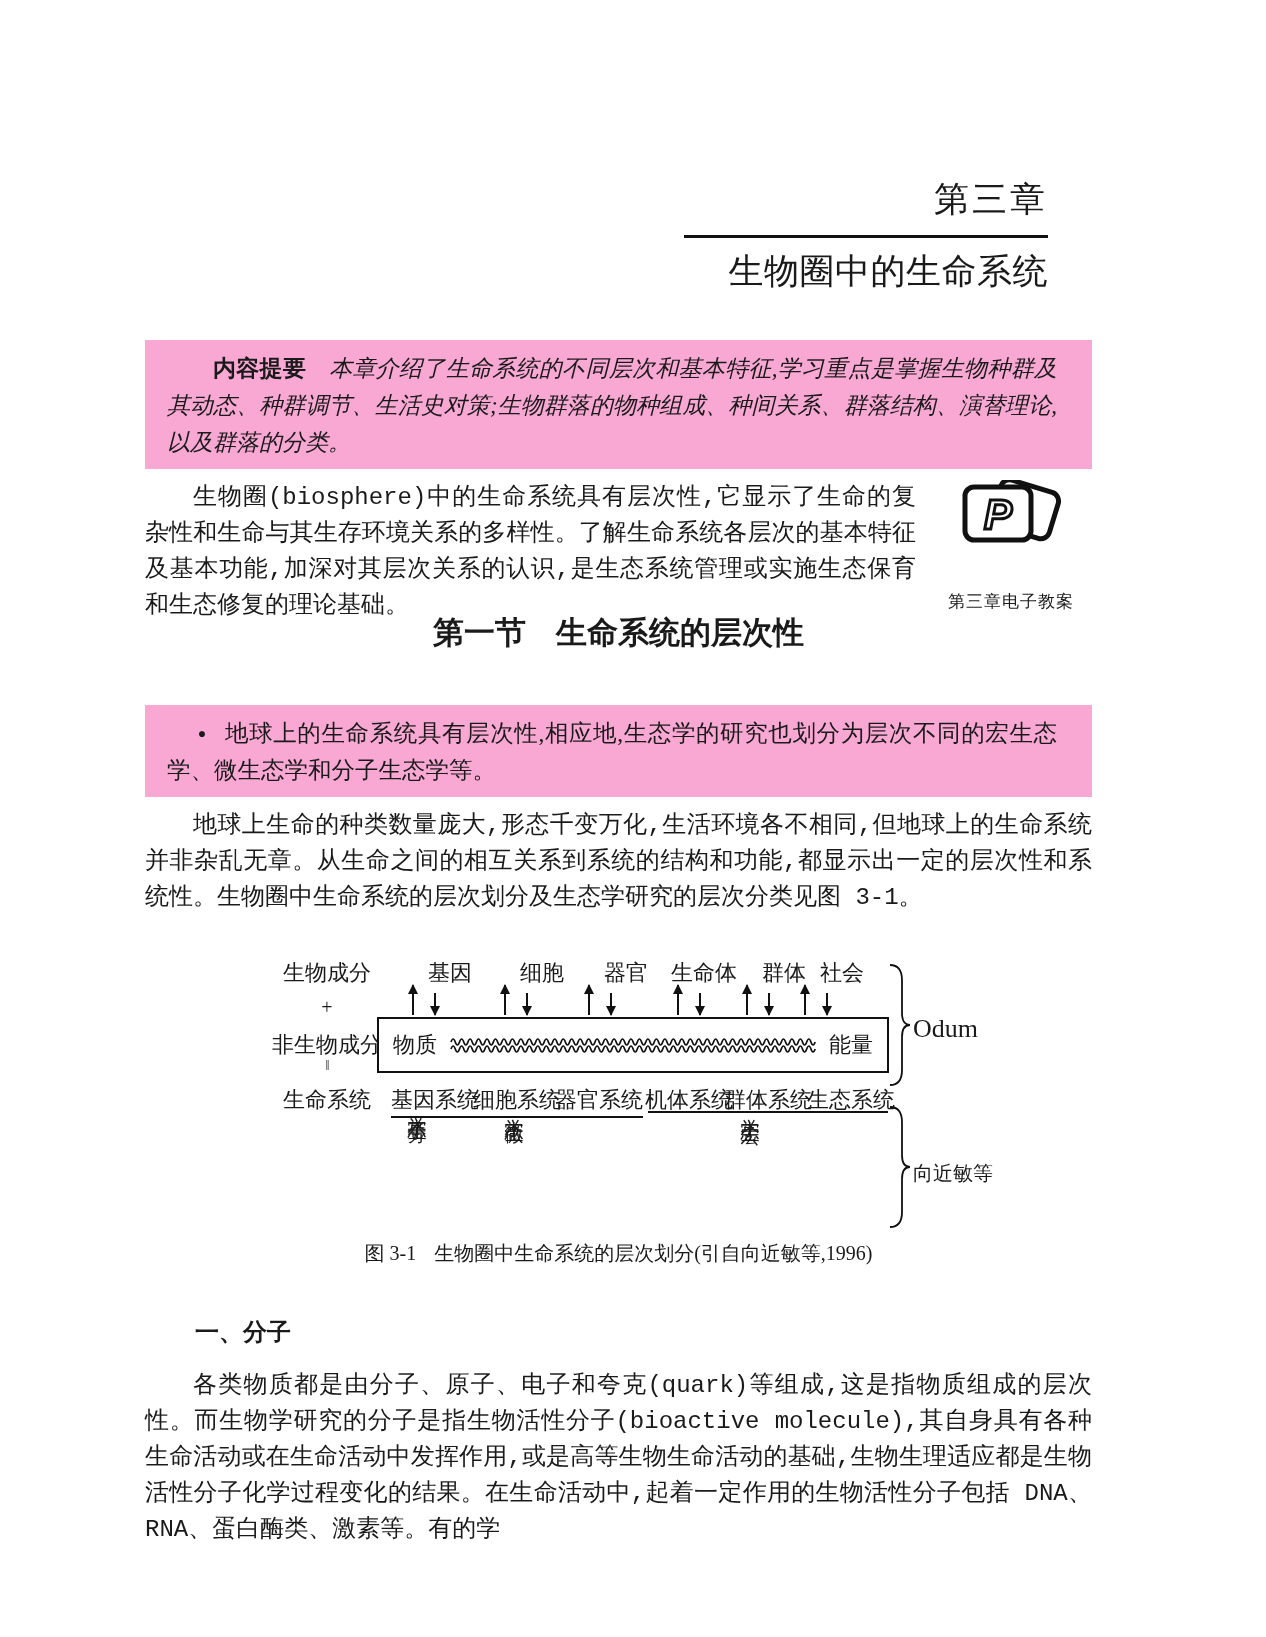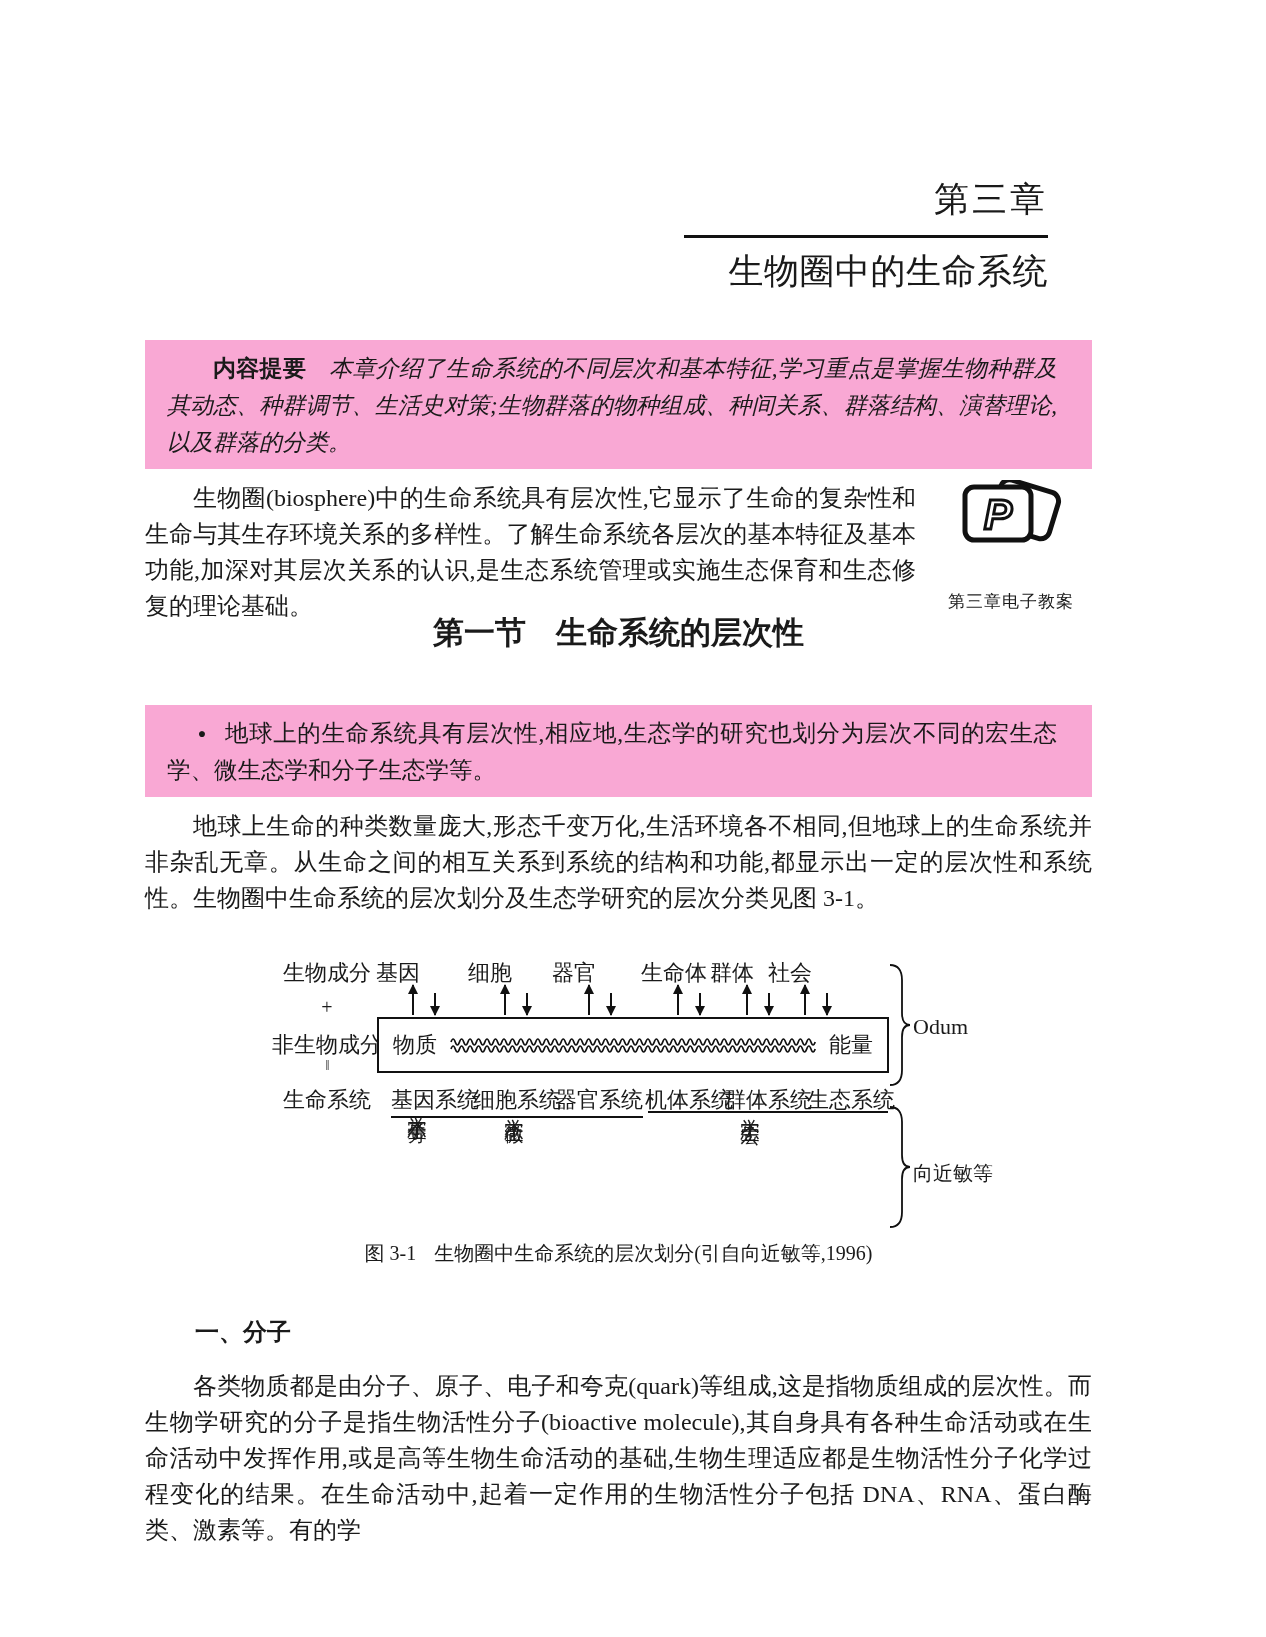--- a/index.html
+++ b/index.html
@@ -14,21 +14,21 @@
 
   
   .chapter { position:absolute; top:176px; right:218px; width:364px; text-align:right; }
   .chapter-num { font-size:35px; letter-spacing:3px; padding-bottom:12px; }
   .chapter-rule { height:2.5px; background:#111; }
   .chapter-title { font-size:35px; padding-top:10px; letter-spacing:0.5px; white-space:nowrap; }
 
   
   .block { position:absolute; left:145px; width:947px; }
   .body-text { font-size:24px; line-height:36px; text-align:justify; }
-  .body-text p { text-indent:2em; }
+  .body-text p { text-indent:2em;font-family:Liberation Mono, monospace; }
 
   .graybox { background:#f9a8d4; padding:10px 35px 8px 22px; }
   .graybox.kai p { font-style:italic; font-size:23px; line-height:37px; text-align:justify; text-indent:2em; }
   .graybox.kai b { font-style:normal; font-weight:bold; font-size:23px; margin-right:1em; }
   .graybox.song p { font-size:23.5px; line-height:37px; text-align:justify; }
   .bullet { font-size:14px; vertical-align:3px; margin-left:2.2em; margin-right:1.3em; }
 
   .courseware { float:right; width:162px; margin-left:14px; text-align:center; }
   .cw-caption { font-size:17px; margin-top:12px; letter-spacing:1px; }
 
@@ -38,41 +38,41 @@
   .subsection-head { top:1316px; left:195px; width:400px; font-size:24px; font-weight:bold; text-align:left; }
 
   .fig-caption { top:1240px; text-align:center; font-size:20px; }
   .fig-caption .fignum { margin-right:0.9em; }
 
   
   .diagram { position:absolute; top:940px; left:0; width:1266px; height:300px; font-size:22px; }
   .dgl { position:absolute; left:252px; width:150px; text-align:center; }
   .dgl.plus { font-size:20px; }
   .dgl.eq { font-size:14px; letter-spacing:-1px; }
-  .dgt { position:absolute; top:18px; width:96px; text-align:left;font-family:Liberation Mono, monospace; }
+  .dgt { position:absolute; top:18px; width:96px; text-align:right;font-family:Liberation Mono, monospace; }
   .arr { position:absolute; width:1.8px; background:#111; }
   .arr.up   { top:45px; height:30px; }
   .arr.down { top:53px; height:22px; }
   .arr::after { content:""; position:absolute; width:0; height:0; left:-4.1px;
                 border-left:5px solid transparent; border-right:5px solid transparent; }
   .arr.up::after   { top:-1px; border-bottom:10px solid #111; }
   .arr.down::after { bottom:-1px; border-top:10px solid #111; }
   .dgbox { position:absolute; left:377px; top:77px; width:512px; height:56px;
            border:2.5px solid #111; display:flex; align-items:center; background:#fff; }
   .dgbox .m { margin-left:14px; }
   .dgbox .e { margin-right:14px; }
   .dgbox svg { flex:1; height:17px; margin:0 12px; }
   .dgs { position:absolute; top:145px; width:88px; text-align:center; white-space:nowrap; }
   .dgs.u { border-bottom:2px solid #111; padding-bottom:1px; }
   .longline { position:absolute; top:171px; left:648px; width:240px; height:2px; background:#111; }
   .dgv { position:absolute; top:170px; writing-mode:vertical-rl; text-orientation:upright;
          font-size:19px; letter-spacing:-2px; line-height:1; }
   .brace { position:absolute; left:888px; }
   .bracelabel { position:absolute; left:772px; white-space:nowrap; }
-  .bracelabel.lat { left:913px; font-size:22px; }
+  .bracelabel.lat { left:913px; font-size:26px; }
   .bracelabel.cn  { left:913px; font-size:20px; }
 </style>
 </head>
 <body>
 
 <div class="page">
 
   <div class="chapter">
     <div class="chapter-num">第三章</div>
     <div class="chapter-rule"></div>

